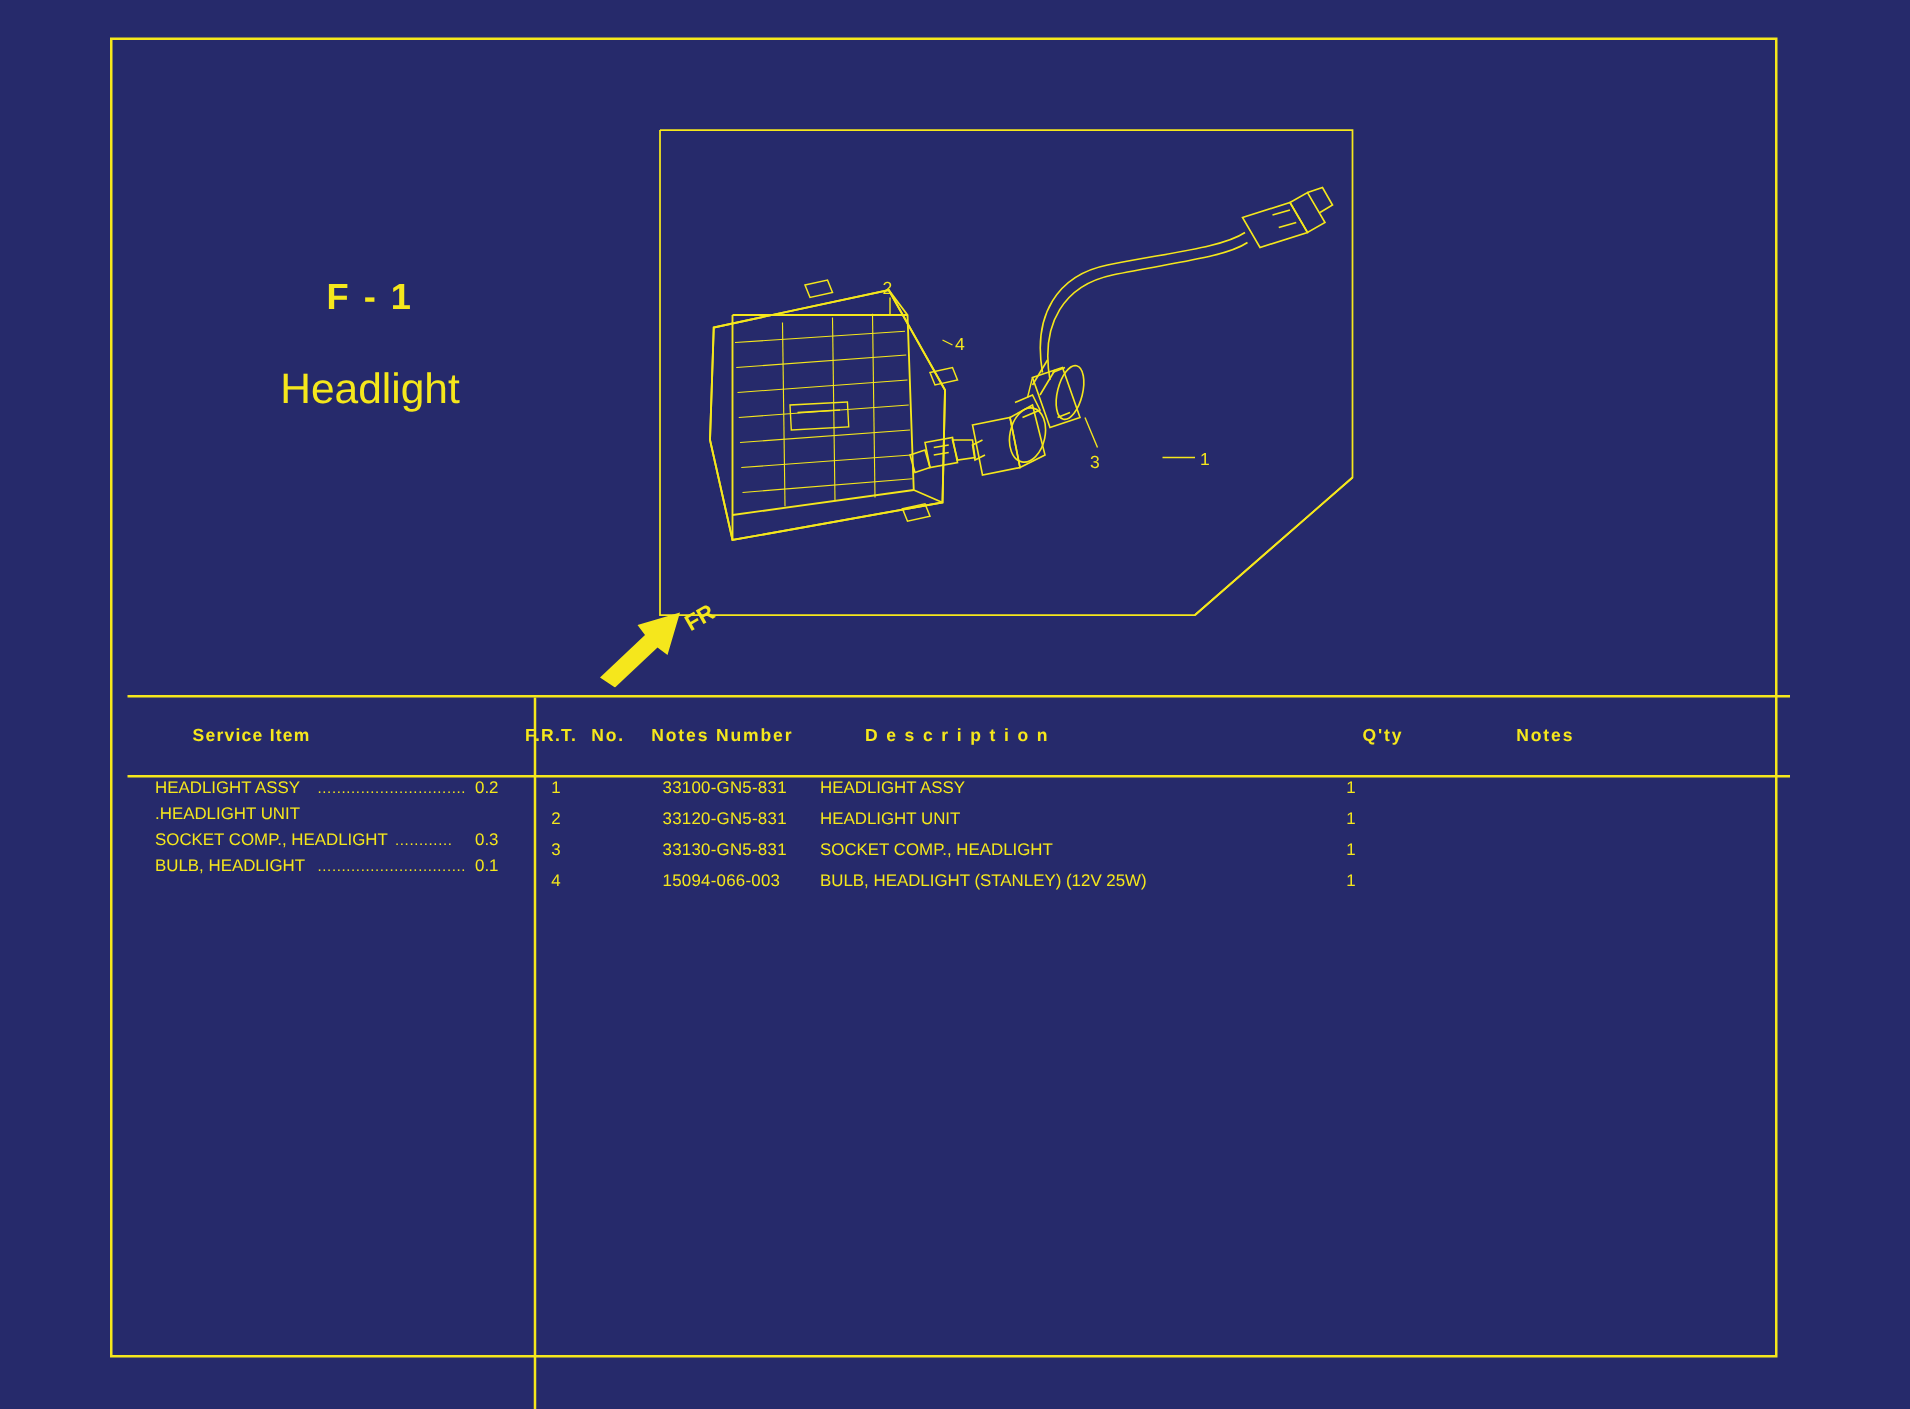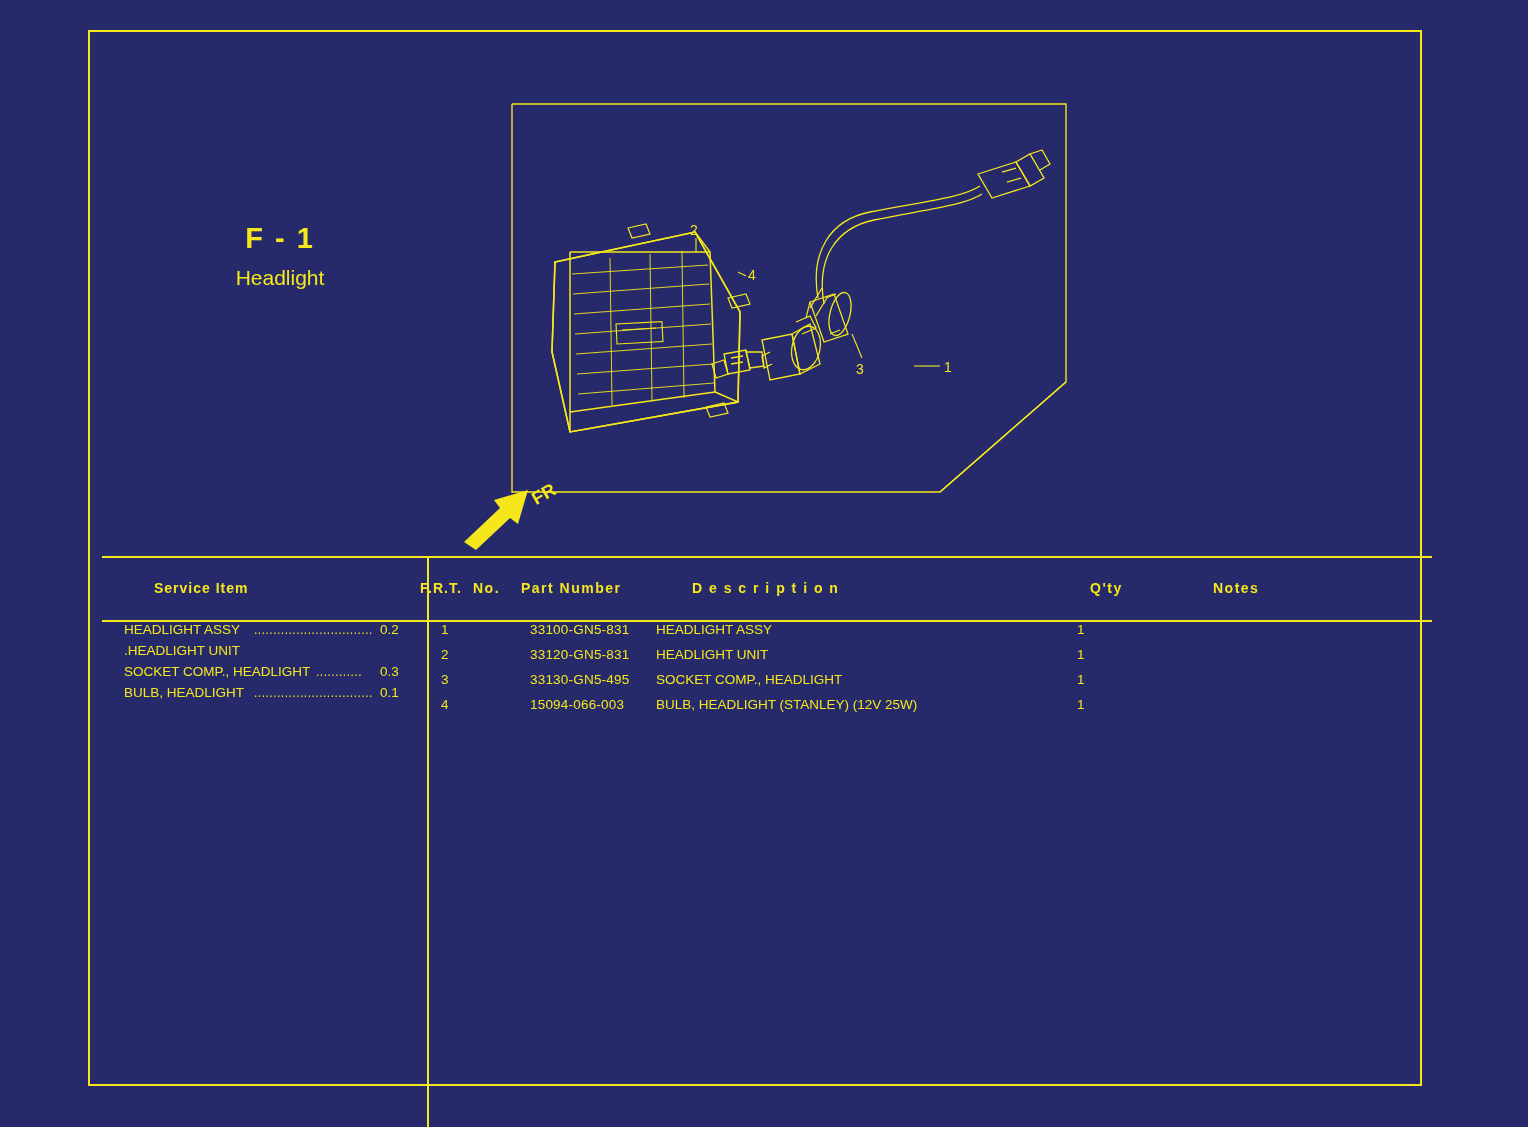--- a/index.html
+++ b/index.html
@@ -19,39 +19,39 @@
     left: 88px;
     top: 30px;
     width: 1334px;
     height: 1056px;
     border: 2px solid #f5e71c;
     box-sizing: border-box;
   }
   
   .upper {
     position: absolute;
-    left: 0; top: 0;
+    left: 16px; top: 0;
     width: 100%;
     height: 524px;
   }
   .title-block {
     position: absolute;
     left: 60px;
     top: 190px;
     width: 260px;
     text-align: center;
   }
   .title-code {
     font-size: 29px;
     font-weight: bold;
     letter-spacing: 2px;
   }
   .title-name {
-    font-size: 21px;
-    margin-top: 11px;
+    font-size: 34px;
+    margin-top: 37px;
   }
   .illus {
     position: absolute;
     left: 420px;
     top: 70px;
     width: 700px;
     height: 420px;
   }
   .fr-label {
     position: absolute;
@@ -308,21 +308,21 @@
     <div class="divider-h"></div>
     <div class="divider-v"></div>
 
     <div class="svc-head">
       <span class="h-item">Service  Item</span>
       <span class="h-frt">F.R.T.</span>
     </div>
 
     <div class="parts-head">
       <span class="ph-no">No.</span>
-      <span class="ph-pn">Part  Number</span>
+      <span class="ph-pn">Notes  Number</span>
       <span class="ph-desc">D e s c r i p t i o n</span>
       <span class="ph-qty">Q'ty</span>
       <span class="ph-notes">Notes</span>
     </div>
 
     <div class="svc-body">
       <div class="svc-row">
         <span class="nm">HEADLIGHT ASSY</span>
         <span class="dots" style="left:152px">...............................</span>
         <span class="val">0.2</span>
@@ -354,21 +354,21 @@
       </div>
       <div class="part-row">
         <span class="c-no">2</span>
         <span class="c-pn">33120-GN5-831</span>
         <span class="c-desc">HEADLIGHT UNIT</span>
         <span class="c-qty">1</span>
         <span class="c-notes"></span>
       </div>
       <div class="part-row">
         <span class="c-no">3</span>
-        <span class="c-pn">33130-GN5-495</span>
+        <span class="c-pn">33130-GN5-831</span>
         <span class="c-desc">SOCKET COMP., HEADLIGHT</span>
         <span class="c-qty">1</span>
         <span class="c-notes"></span>
       </div>
       <div class="part-row">
         <span class="c-no">4</span>
         <span class="c-pn">15094-066-003</span>
         <span class="c-desc">BULB, HEADLIGHT (STANLEY) (12V 25W)</span>
         <span class="c-qty">1</span>
         <span class="c-notes"></span>

